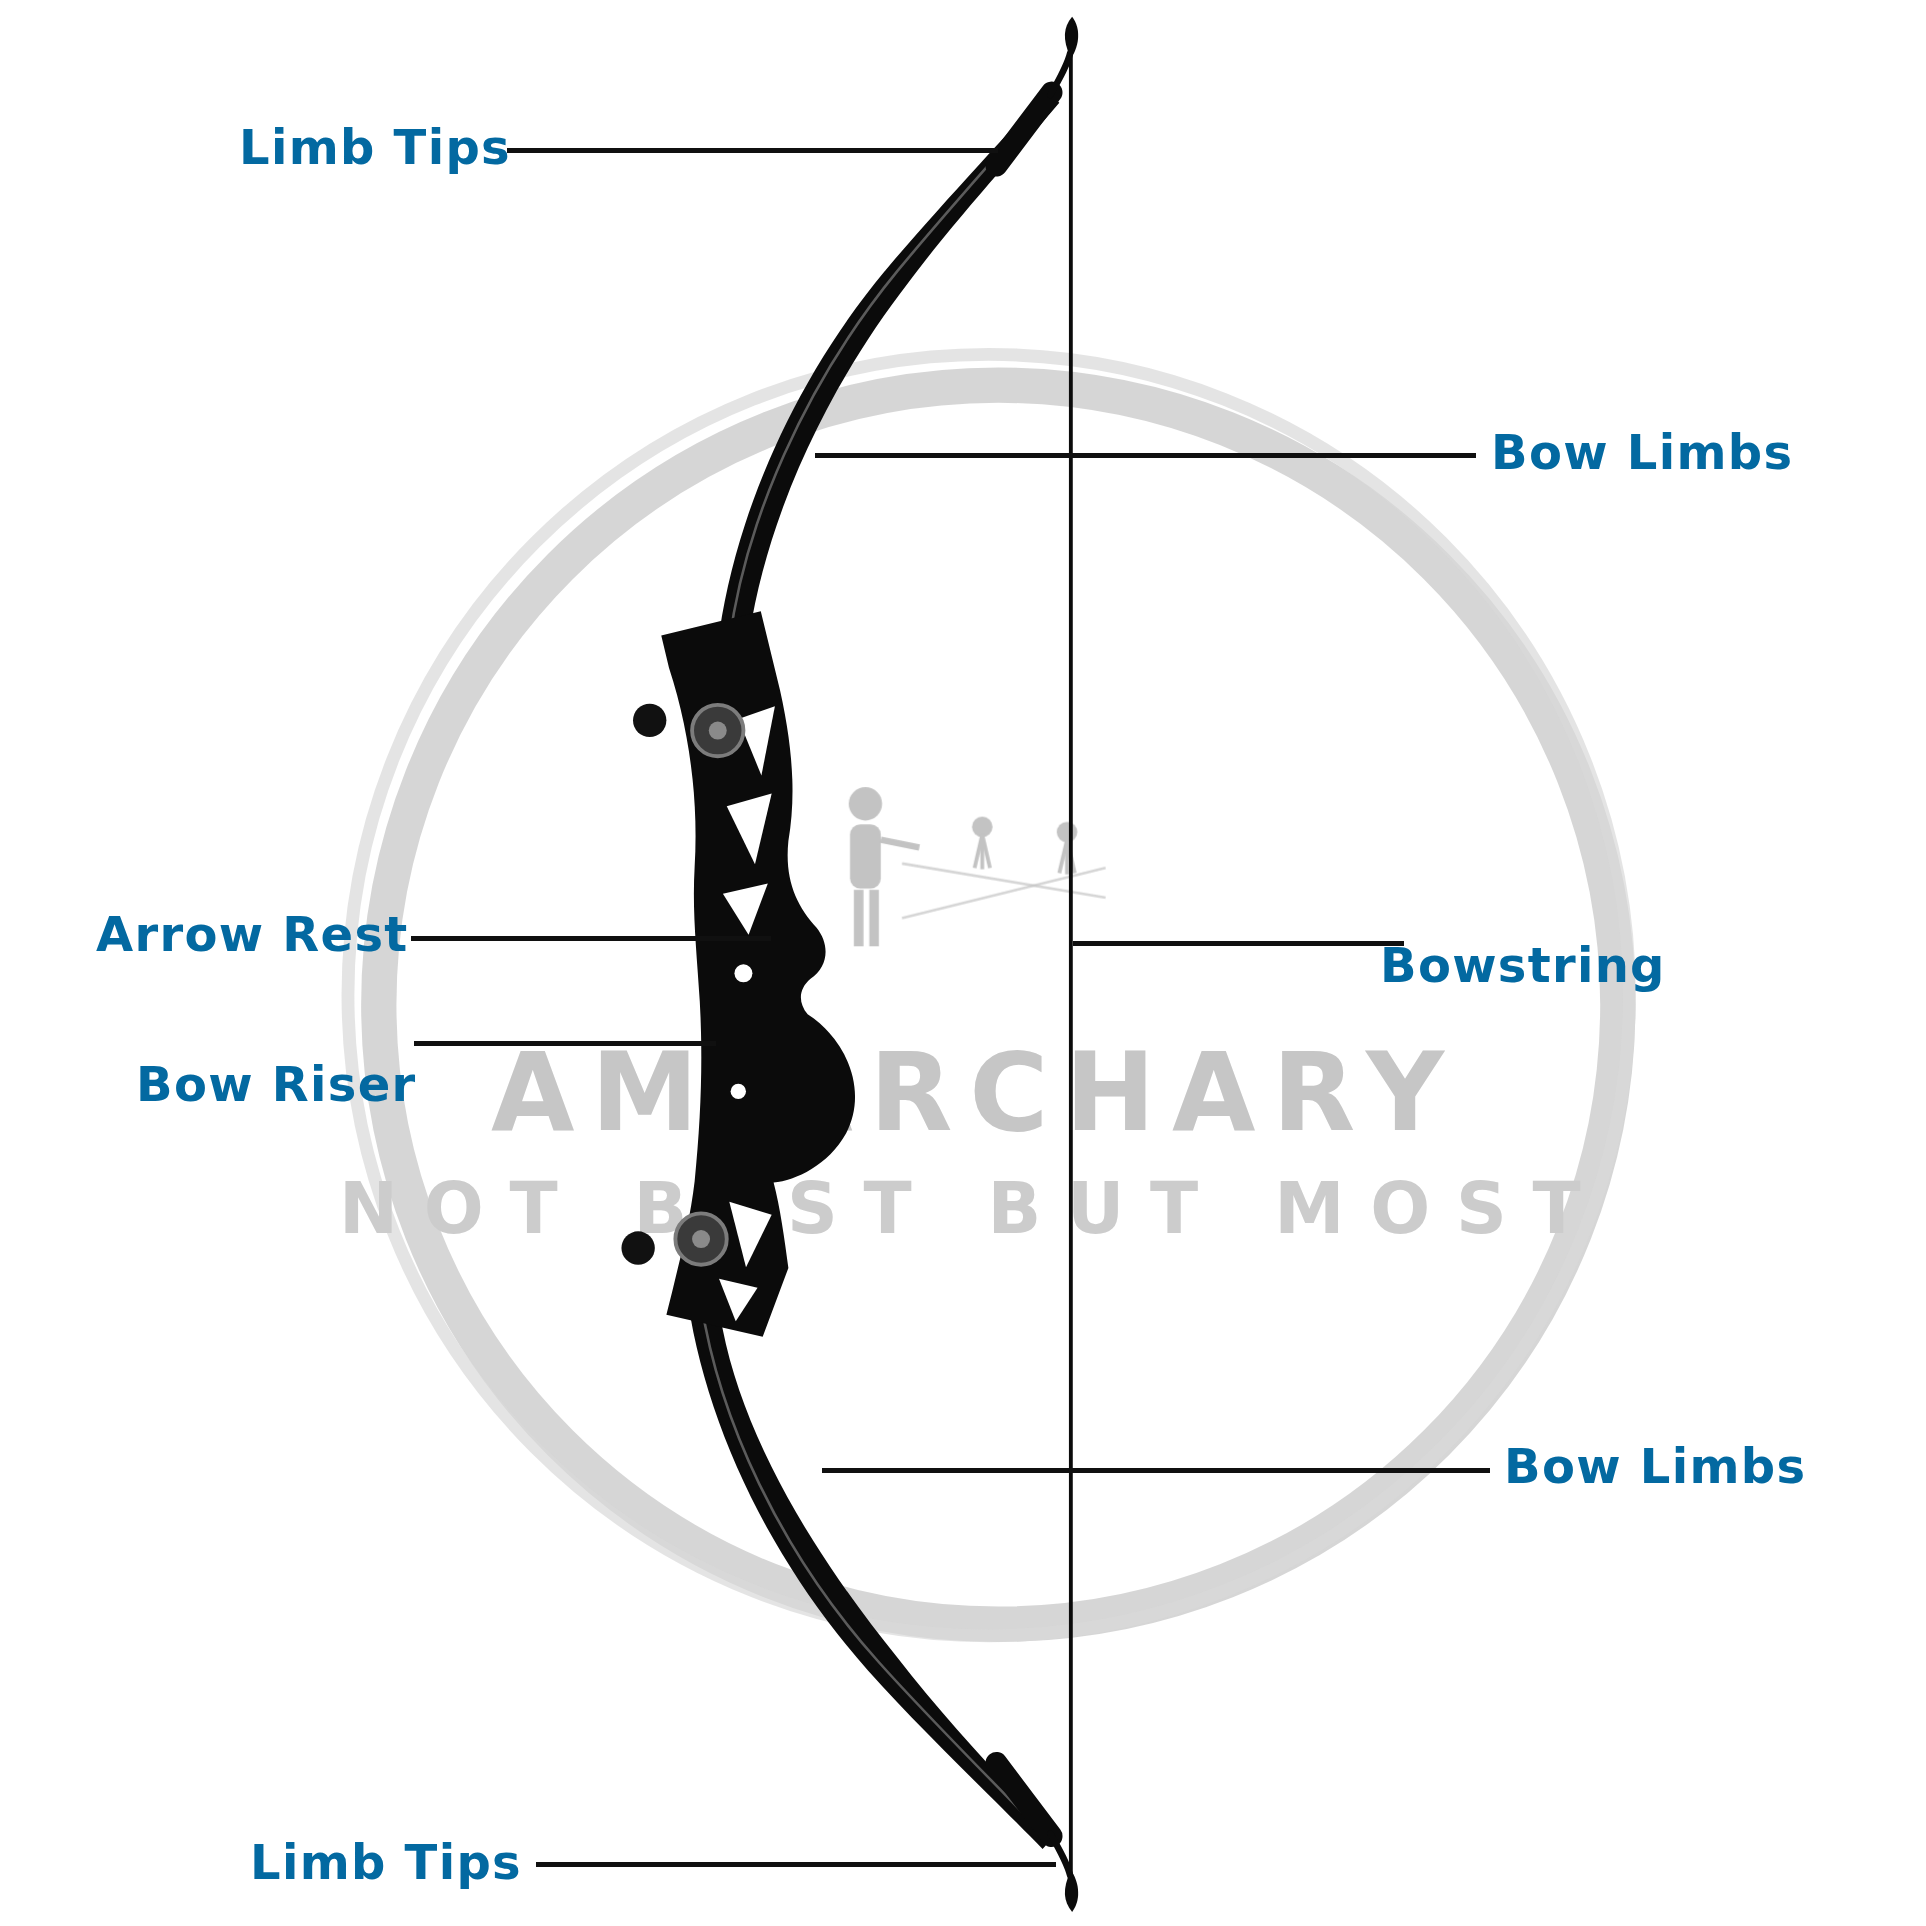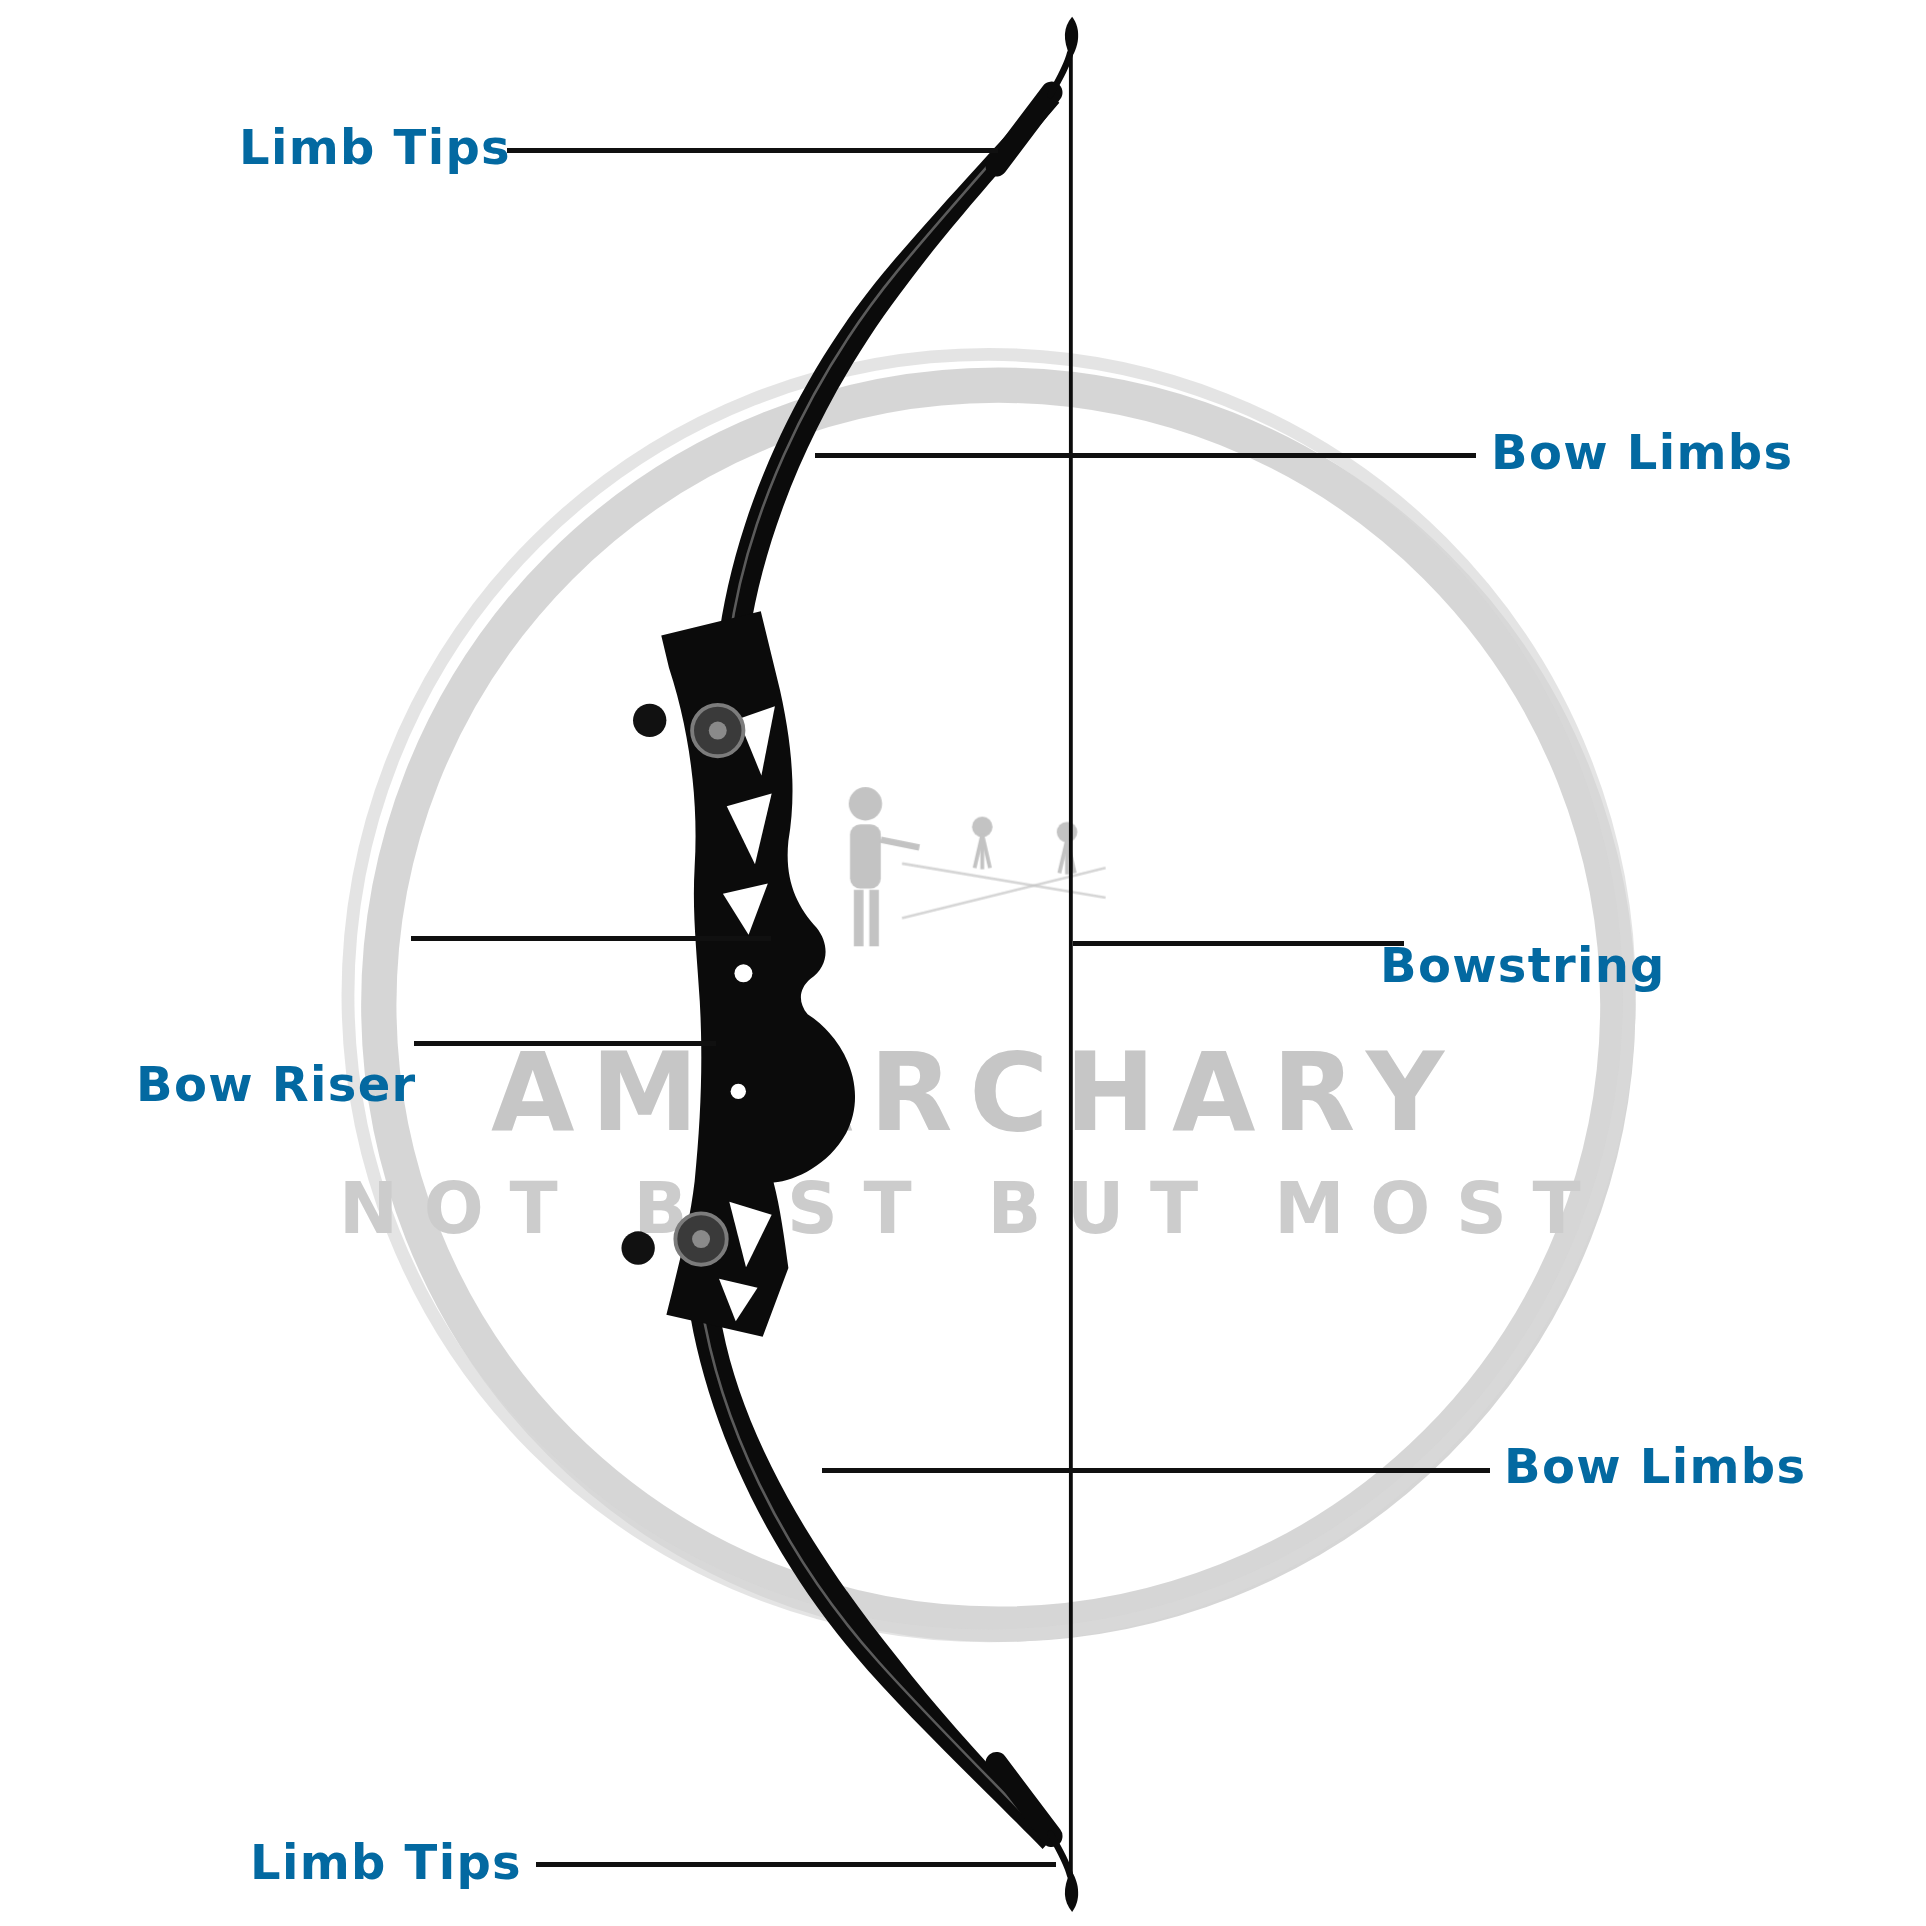--- a/index.html
+++ b/index.html
@@ -148,19 +148,20 @@
   <div class="leader-line" style="left:507px; top:148px; width:491px;"></div>
   <div class="leader-line" style="left:815px; top:453px; width:661px;"></div>
   <div class="leader-line" style="left:411px; top:936px; width:360px;"></div>
   <div class="leader-line" style="left:1073px; top:941px; width:331px;"></div>
   <div class="leader-line" style="left:414px; top:1041px; width:302px;"></div>
   <div class="leader-line" style="left:822px; top:1468px; width:668px;"></div>
   <div class="leader-line" style="left:536px; top:1862px; width:520px;"></div>
 
   <div class="part-label" style="left:239px;  top:123px;">Limb Tips</div>
   <div class="part-label" style="left:1491px; top:428px;">Bow Limbs</div>
+  <div class="part-label" style="left:96px;  top:910px;">Arrow Rest</div>
   <div class="part-label" style="left:1380px; top:916px;margin-top:25px;">Bowstring</div>
   <div class="part-label" style="left:136px;  top:1016px;margin-top:44px;">Bow Riser</div>
   <div class="part-label" style="left:1504px; top:1442px;">Bow Limbs</div>
   <div class="part-label" style="left:250px;  top:1838px;">Limb Tips</div>
 
 </div>
 
 
 </body></html>

